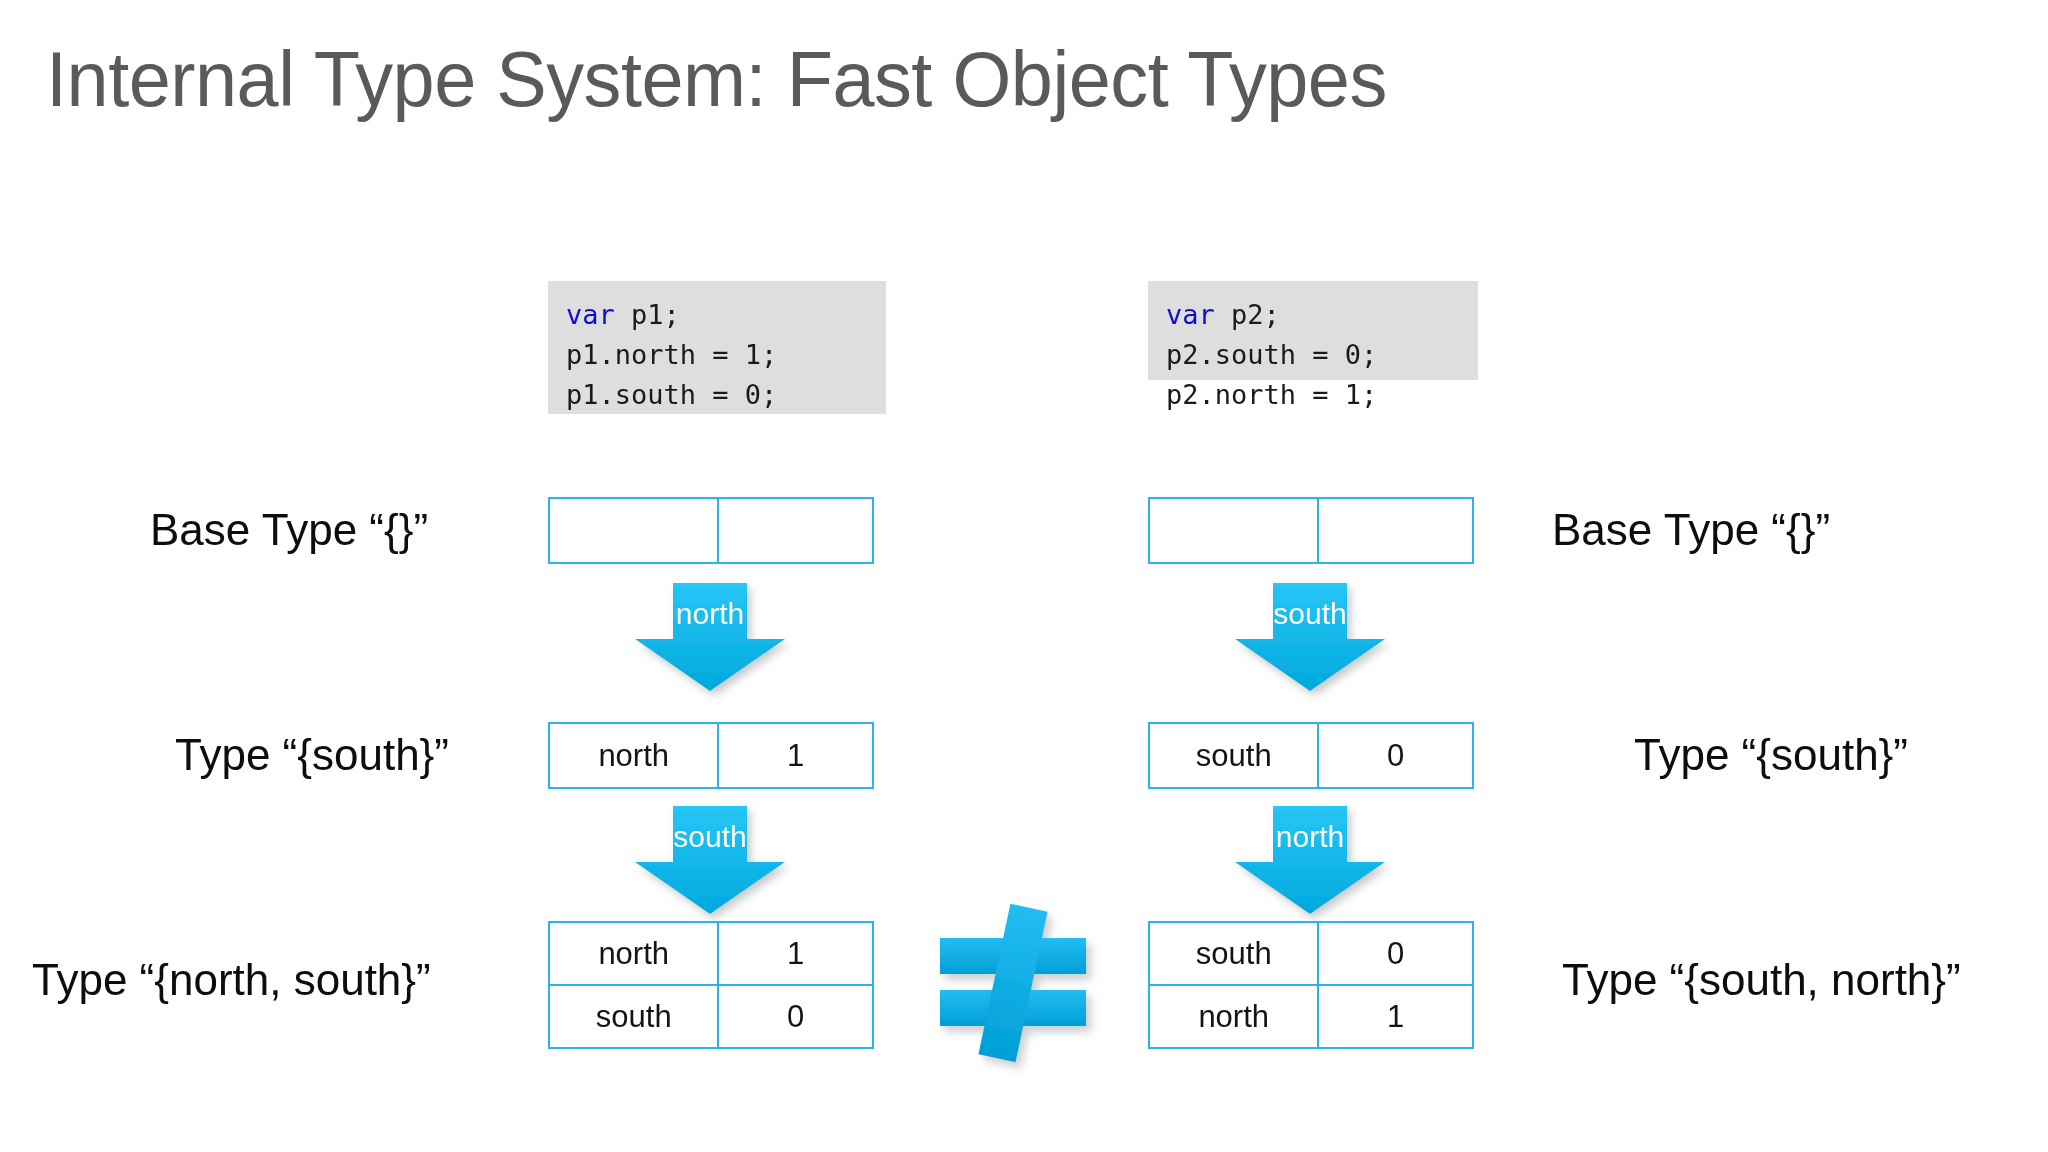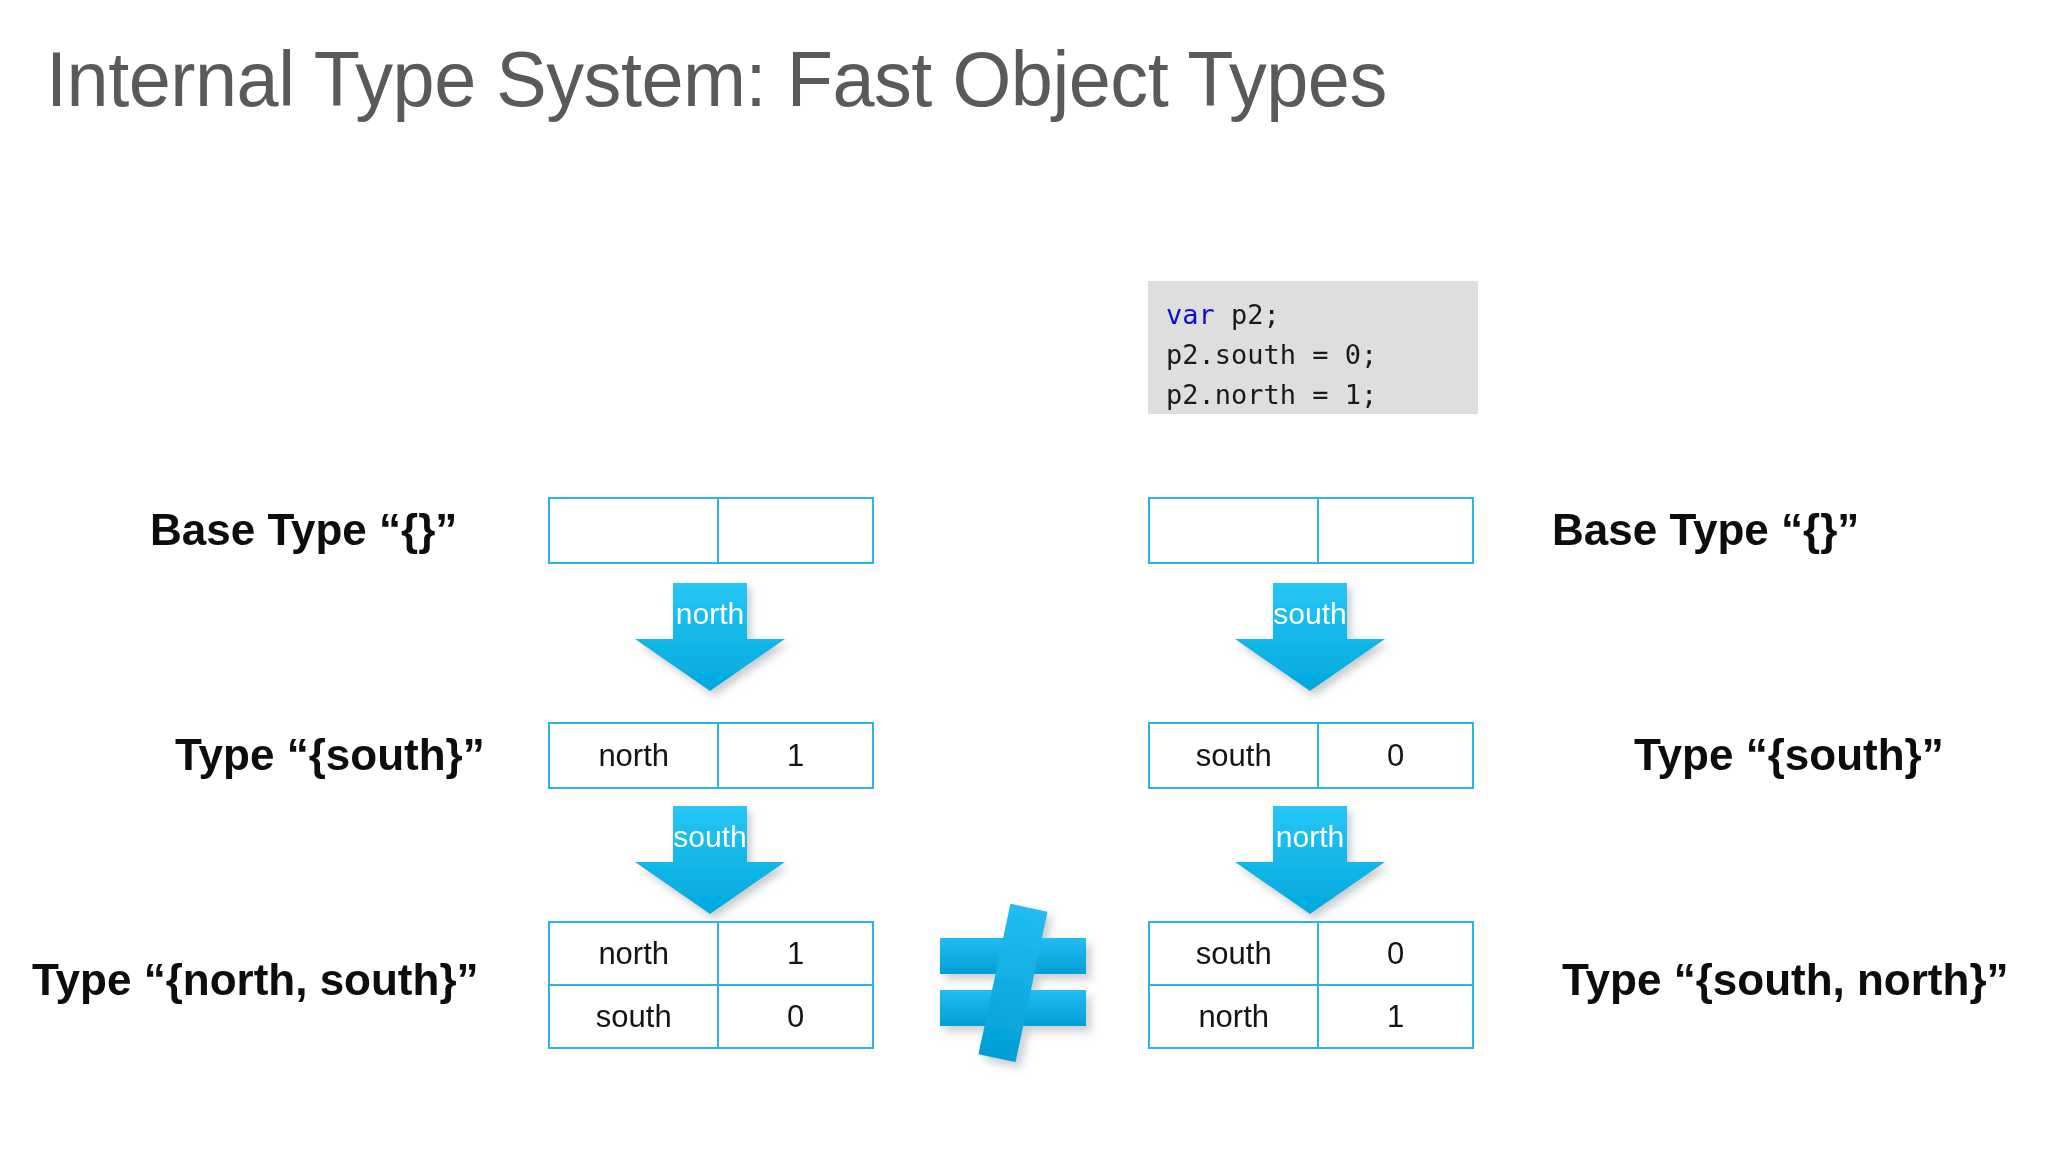--- a/index.html
+++ b/index.html
@@ -33,21 +33,21 @@
     font-family:"DejaVu Sans Mono","Liberation Mono",monospace;
     font-size:27px;
     line-height:40px;
     color:#1a1a1a;
     padding:14px 18px 16px 18px;
     white-space:pre;
     box-sizing:border-box;
   }
   .code .kw{color:#0e0ed2;}
   #code-left{ left:548px; top:281px; width:338px; height:133px;}
-  #code-right{ left:1148px; top:281px; width:330px; height:133px;}
+  #code-right{ left:1148px; top:281px; width:330px; height:99px;}
 
   
   .tbl{
     position:absolute;
     border:2px solid #2ab4ea;
     box-sizing:border-box;
     background:#ffffff;
     display:flex;
     flex-direction:column;
   }
@@ -75,21 +75,20 @@
   #tbl-r1{left:1148px; top:722px; width:326px; height:67px;}
   #tbl-r2{left:1148px; top:921px; width:326px; height:128px;}
 
   
   .side-label{
     position:absolute;
     font-size:44px;
     color:#0d0d0d;
     white-space:nowrap;
     font-family:"Liberation Sans","DejaVu Sans",sans-serif;
-    font-weight:bold;
   }
   .side-label.right{ }
   #lbl-l0{ left:150px; top:505px;}
   #lbl-l1{ left:175px; top:730px;}
   #lbl-l2{ left:32px;  top:955px;}
   #lbl-r0{ left:1552px; top:505px;}
   #lbl-r1{ left:1634px; top:730px;}
   #lbl-r2{ left:1562px; top:955px;text-align:right;}
 
   
@@ -120,20 +119,23 @@
   }
   #neq svg{display:block;width:170px;height:170px;overflow:visible;}
 </style>
 </head>
 <body>
 
 <div class="slide">
 
   <div class="title">Internal Type System: Fast Object Types</div>
 
+  <div class="code" id="code-left"><span class="kw">var</span><span> p1;</span>
+<span>p1.north = 1;</span>
+<span>p1.south = 0;</span></div>
 
   <div class="code" id="code-right"><span class="kw">var</span><span> p2;</span>
 <span>p2.south = 0;</span>
 <span>p2.north = 1;</span></div>
 
   <div class="side-label" id="lbl-l0">Base Type “{}”</div>
   <div class="tbl" id="tbl-l0">
     <div class="trow">
       <div class="tcell key"></div>
       <div class="tcell val"></div>

